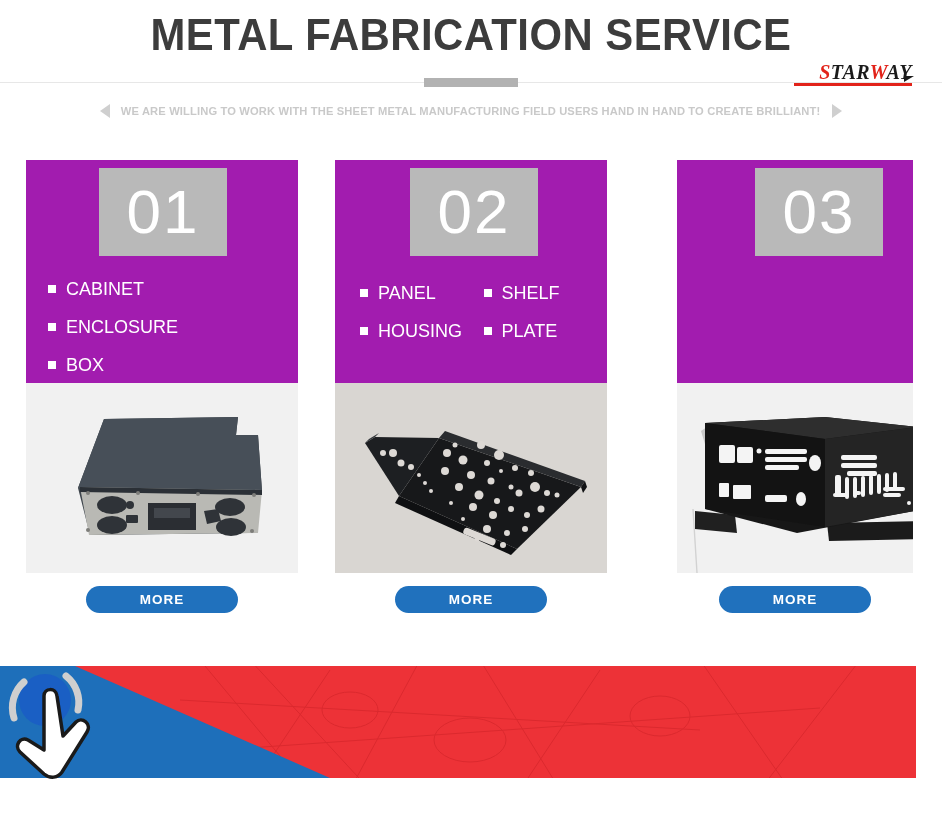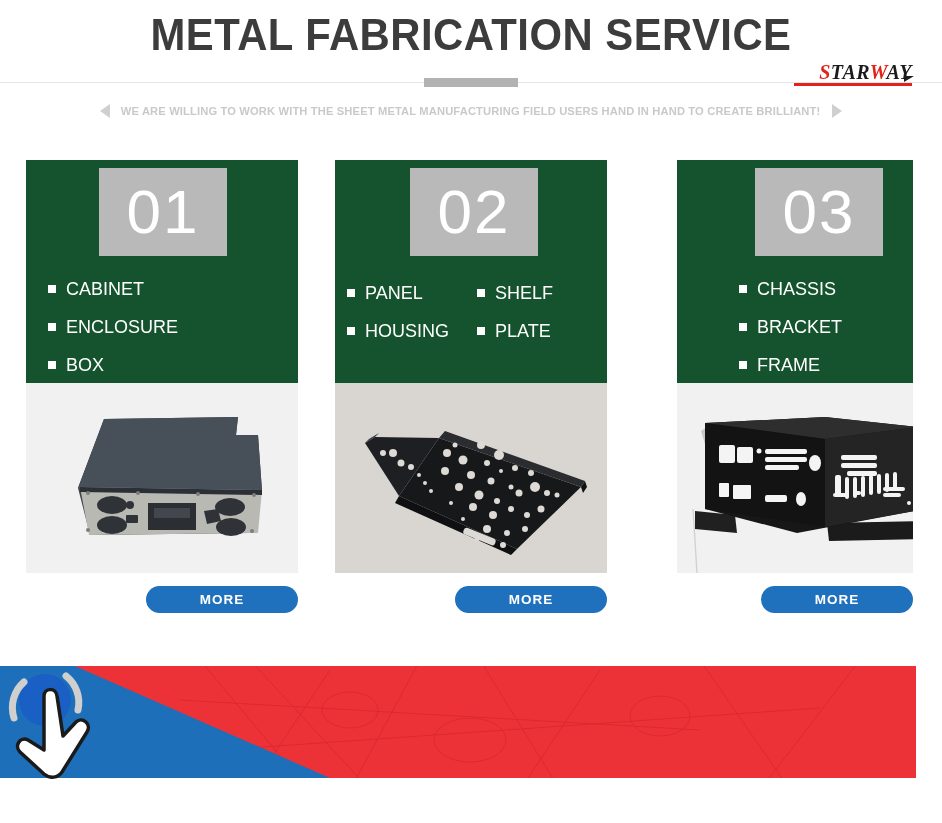--- a/index.html
+++ b/index.html
@@ -83,21 +83,21 @@
   
   .cards { position: absolute; left: 0; top: 160px; width: 942px; height: 465px; }
   .card { position: absolute; top: 0; width: 272px; }
   .card.c0 { left: 26px; }
   .card.c1 { left: 335px; }
   .card.c2 { left: 641px; padding-left: 36px; }
 
   .card-head {
     position: relative;
     height: 223px;
-    background: #14532d;
+    background: #a21caf;
     padding-top: 8px;
   }
   .num-badge {
     width: 128px; height: 88px;
     background: #b9b9b9;
     margin: 0 auto 0 auto;
     display: flex; align-items: center; justify-content: center;
     color: #ffffff;
     font-size: 62px; font-weight: normal;
     letter-spacing: 2px;
@@ -107,21 +107,21 @@
   .card.c1 .num-badge { margin-left: 75px; }
   .card.c2 .num-badge { margin-left: 78px; }
 
   .feat-list {
     margin-top: 14px;
     display: flex; flex-wrap: wrap;
     color: #ffffff;
   }
   .feat-list.one-col { padding-left: 22px; }
   .card.c2 .feat-list.one-col { padding-left: 62px; }
-  .feat-list.two-col { padding-left: 12px; margin-top: 18px; }
+  .feat-list.two-col { padding-left: 25px; margin-top: 18px; }
 
   .feat {
     display: flex; align-items: center;
     font-size: 18px; font-weight: normal;
     line-height: 38px; height: 38px;
     white-space: nowrap;
   }
   .feat .bullet {
     width: 8px; height: 8px; background: #ffffff;
     margin-right: 10px; flex: none;
@@ -130,21 +130,21 @@
   .feat-list.two-col .feat { width: 50%; }
 
   .card-img {
     height: 190px;
     background: #d9d6d2;
     position: relative; overflow: hidden;
   }
   .card-img.light { background: #f0f0f0; }
 
   .more-wrap {
-    height: 52px; display: flex; align-items: center; justify-content: flex-end;
+    height: 52px; display: flex; align-items: center; justify-content: center;
   }
   .more-btn {
     background: #2071bd; color: #ffffff;
     border: none; border-radius: 16px;
     width: 152px; height: 27px;
     font-size: 13.5px; font-weight: bold; letter-spacing: 1px;
     font-family: "Liberation Sans", sans-serif;
     cursor: pointer;
   }
 
@@ -304,34 +304,20 @@
         </svg>
       </div>
       <div class="more-wrap">
         <button class="more-btn">MORE</button>
       </div>
     </div>
 
     <div class="card c2">
       <div class="card-head">
         <div class="num-badge">03</div>
-        <div class="feat-list one-col">
-          <div class="feat">
-              <span class="bullet"></span>
-              <span>CHASSIS</span>
-            </div>
-          <div class="feat">
-              <span class="bullet"></span>
-              <span>BRACKET</span>
-            </div>
-          <div class="feat">
-              <span class="bullet"></span>
-              <span>FRAME</span>
-            </div>
-        </div>
       </div>
       <div class="card-img light">
         <svg width="272" height="190" viewBox="0 0 272 190">
           <rect width="272" height="190" fill="#f1f1f1"></rect>
           <path d="M24 48 L30 44 L58 132 L52 140 Z" fill="#c9c9c9"></path>
           <path d="M18 128 L58 132 L60 150 L18 146 Z" fill="#202020"></path>
           <path d="M150 140 L250 138 L252 156 L152 158 Z" fill="#1b1b1b"></path>
           <path d="M28 40 L148 34 L240 44 L238 128 L120 150 L28 126 Z" fill="#171717"></path>
           <path d="M28 40 L148 34 L240 44 L148 56 Z" fill="#2e2e2e"></path>
           <path d="M148 56 L240 44 L238 128 L148 144 Z" fill="#242424"></path>

